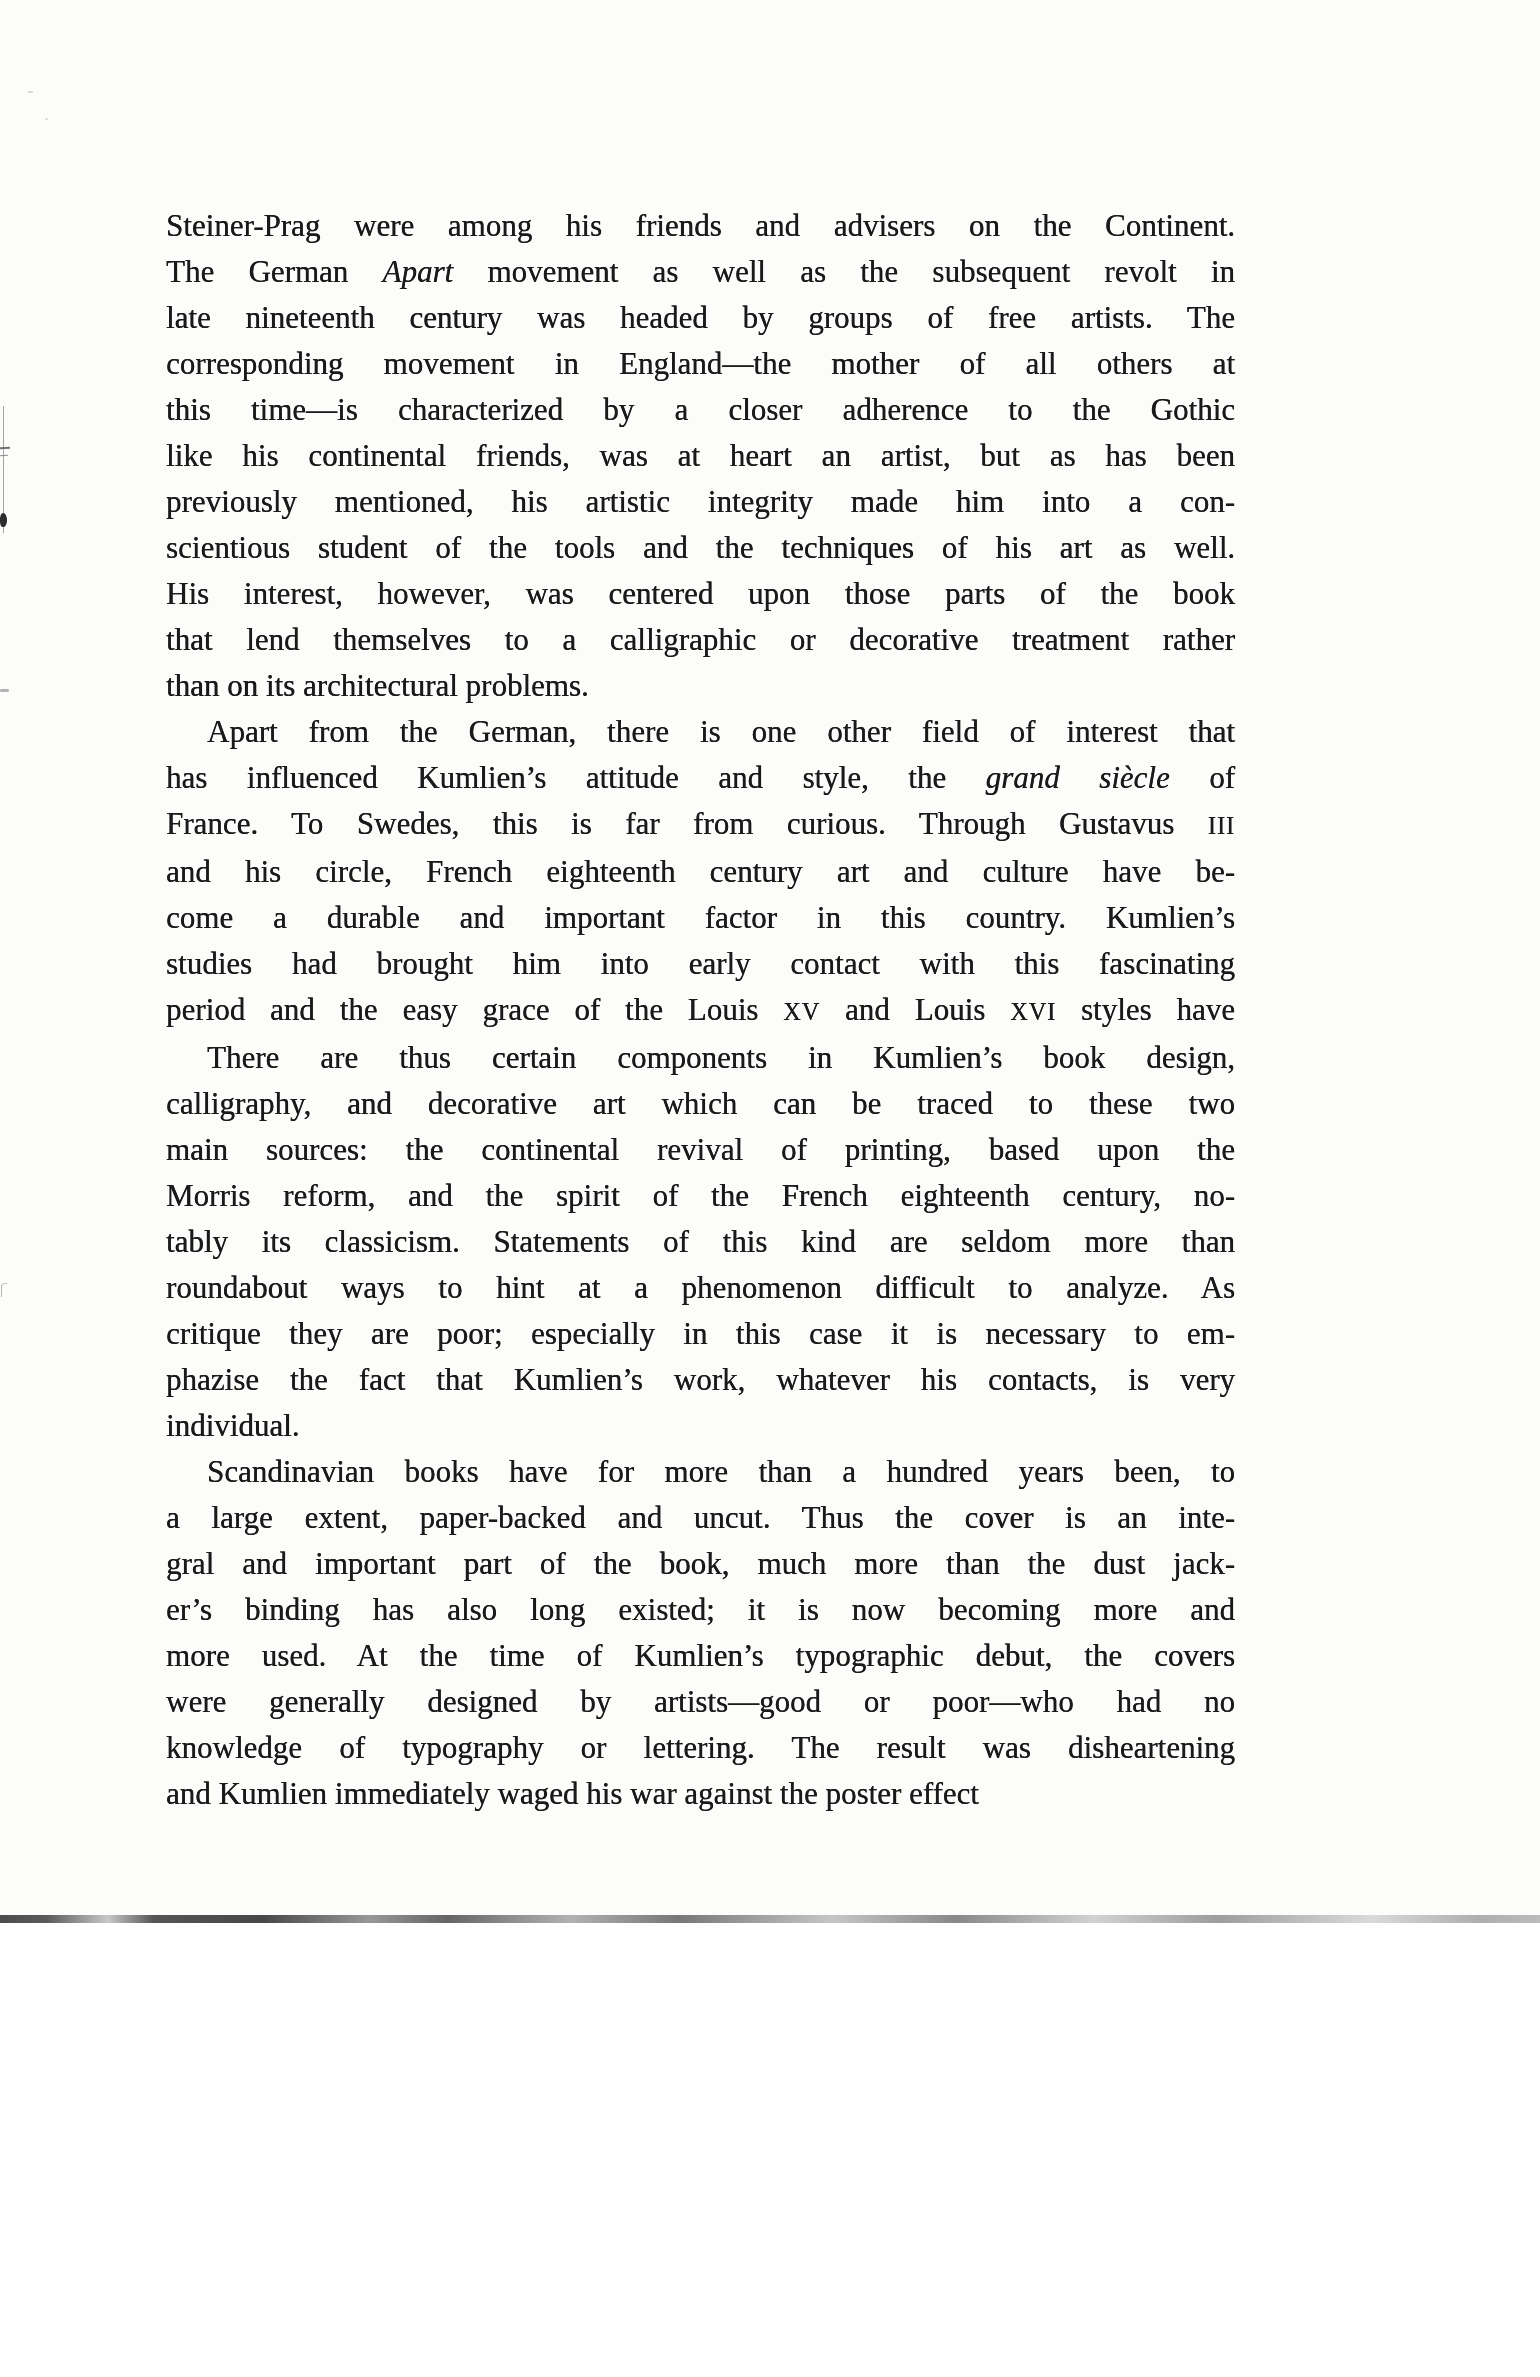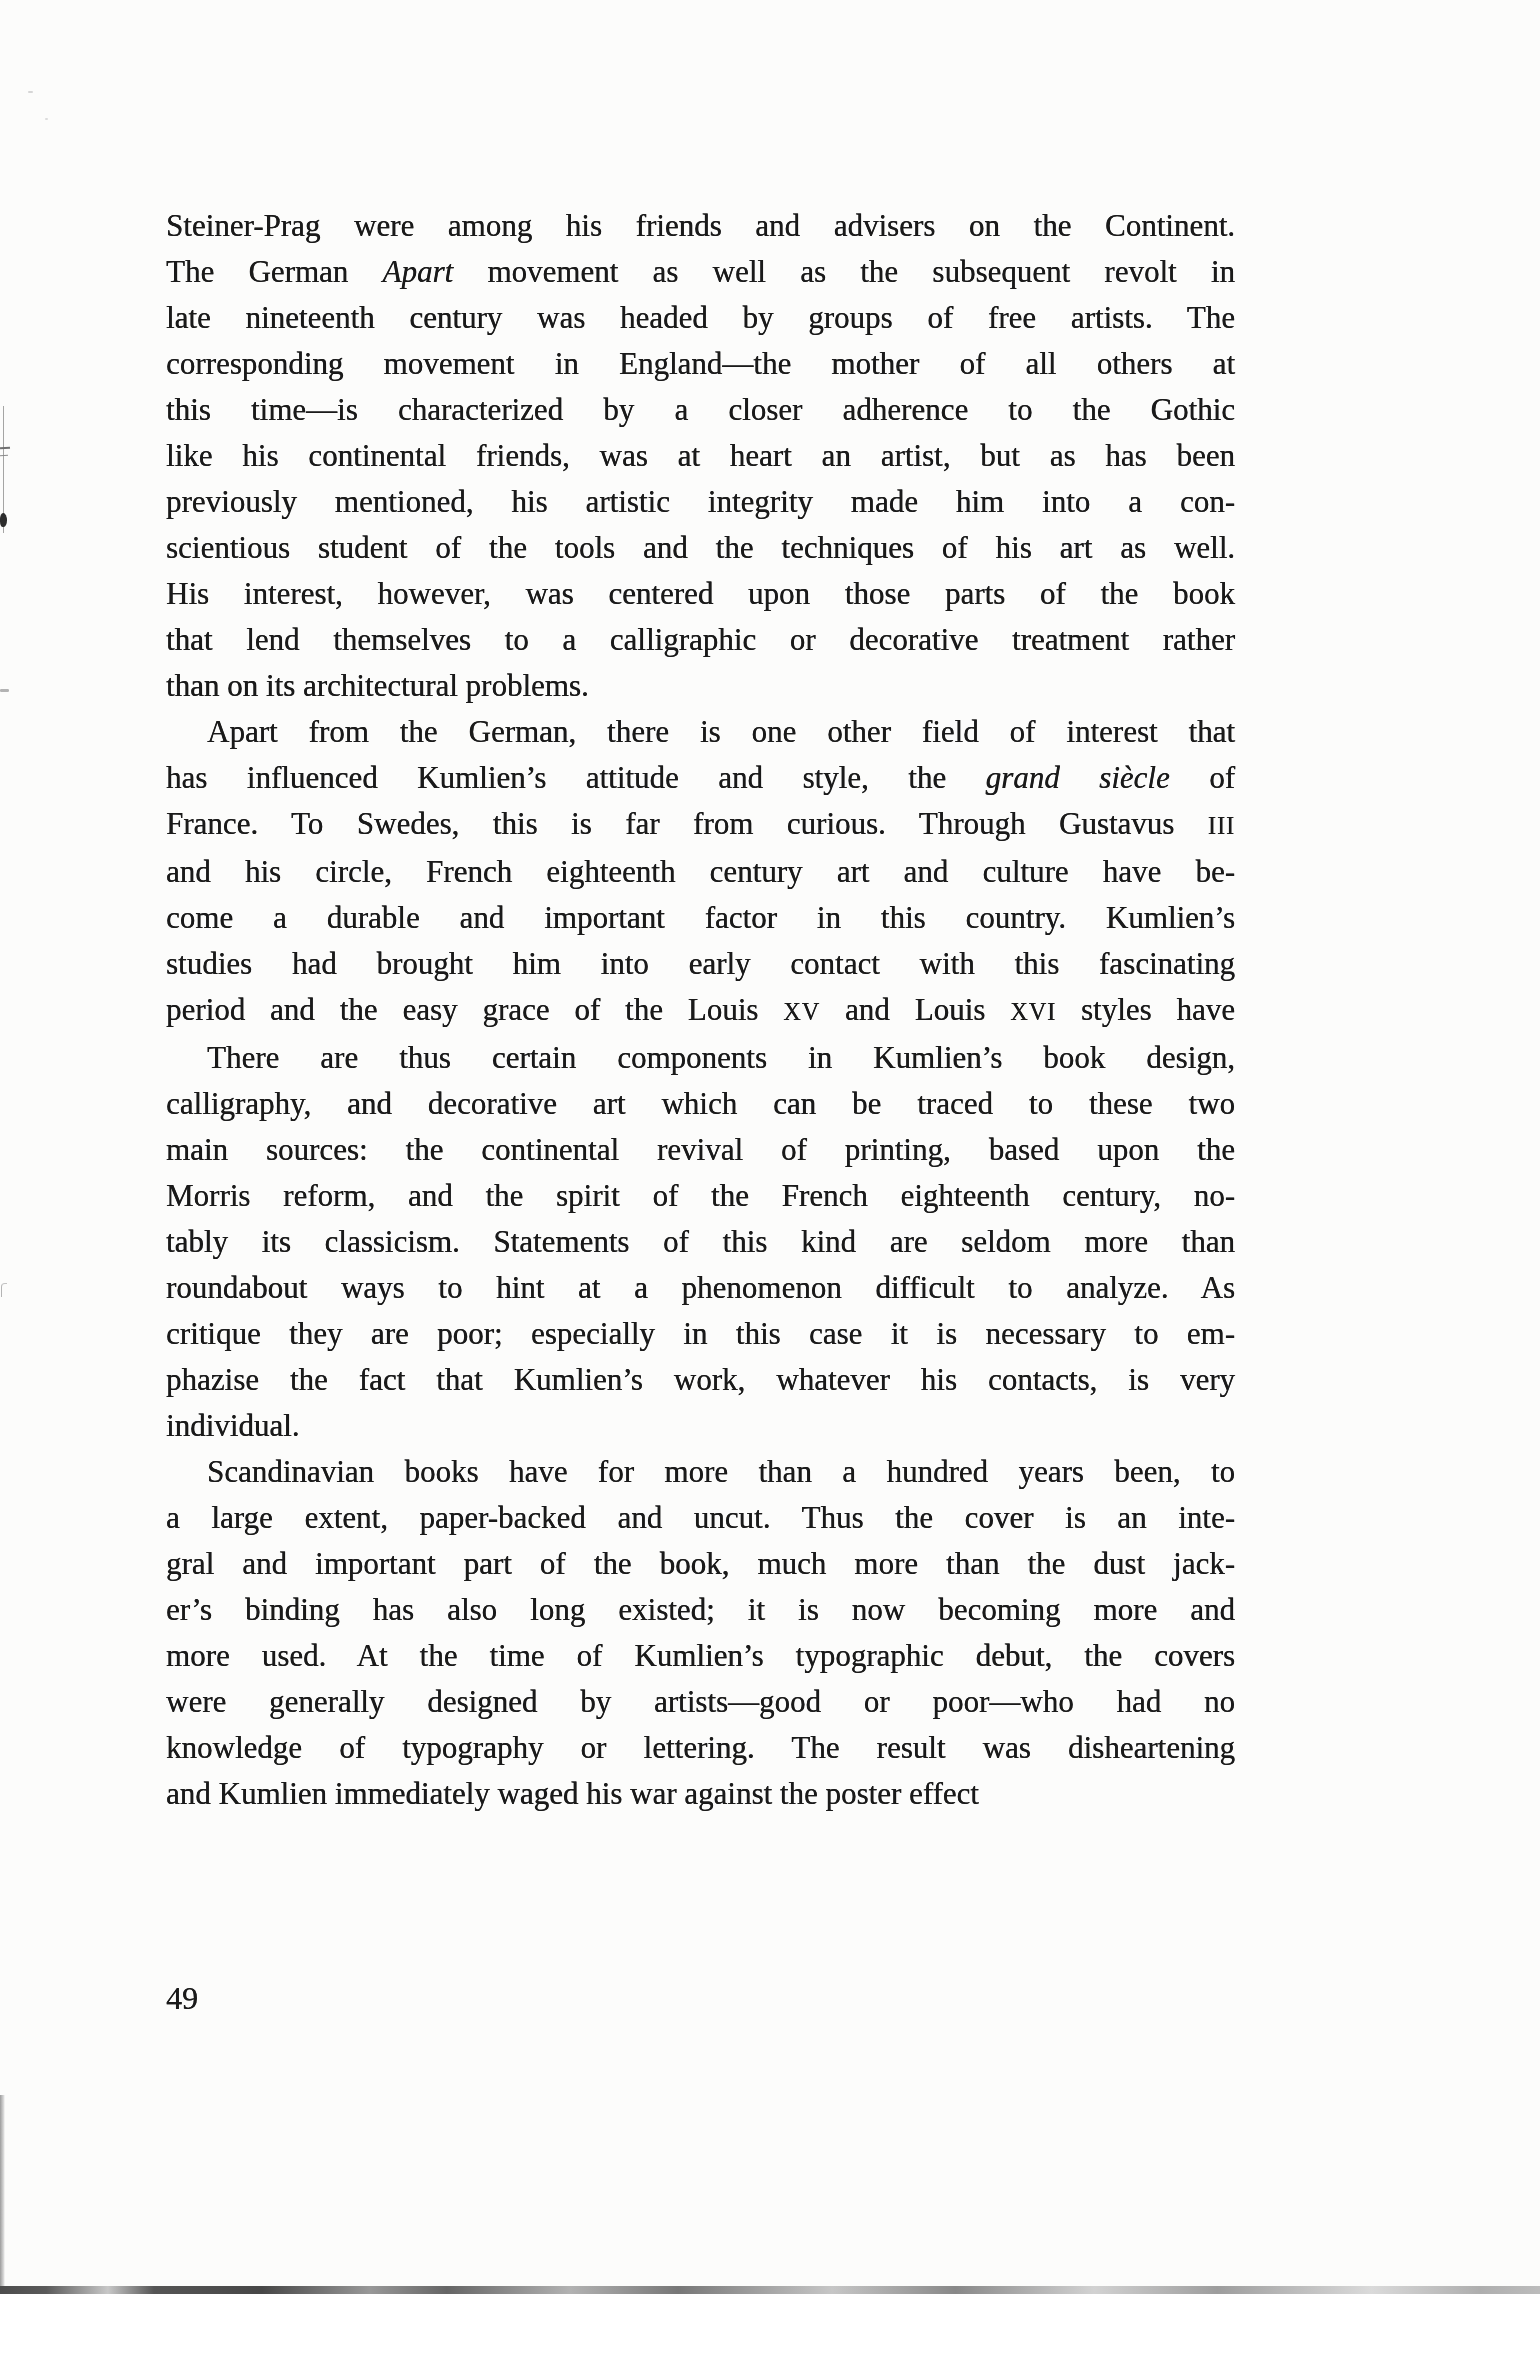--- a/index.html
+++ b/index.html
@@ -4,21 +4,21 @@
 <style>
   :root {
     --ink: #1a1a1a;
     --paper: #fcfcfb;
   }
   * { margin: 0; padding: 0; box-sizing: border-box; }
   html, body { background: #ffffff; }
   .page {
     position: relative;
     width: 1541px;
-    height: 2294px;
+    height: 1923px;
     background: var(--paper);
     overflow: hidden;
     font-family: "Liberation Serif", "DejaVu Serif", serif;
     color: var(--ink);
   }
   .text-block {
     position: absolute;
     left: 166px;
     top: 203px;
     width: 1069px;

